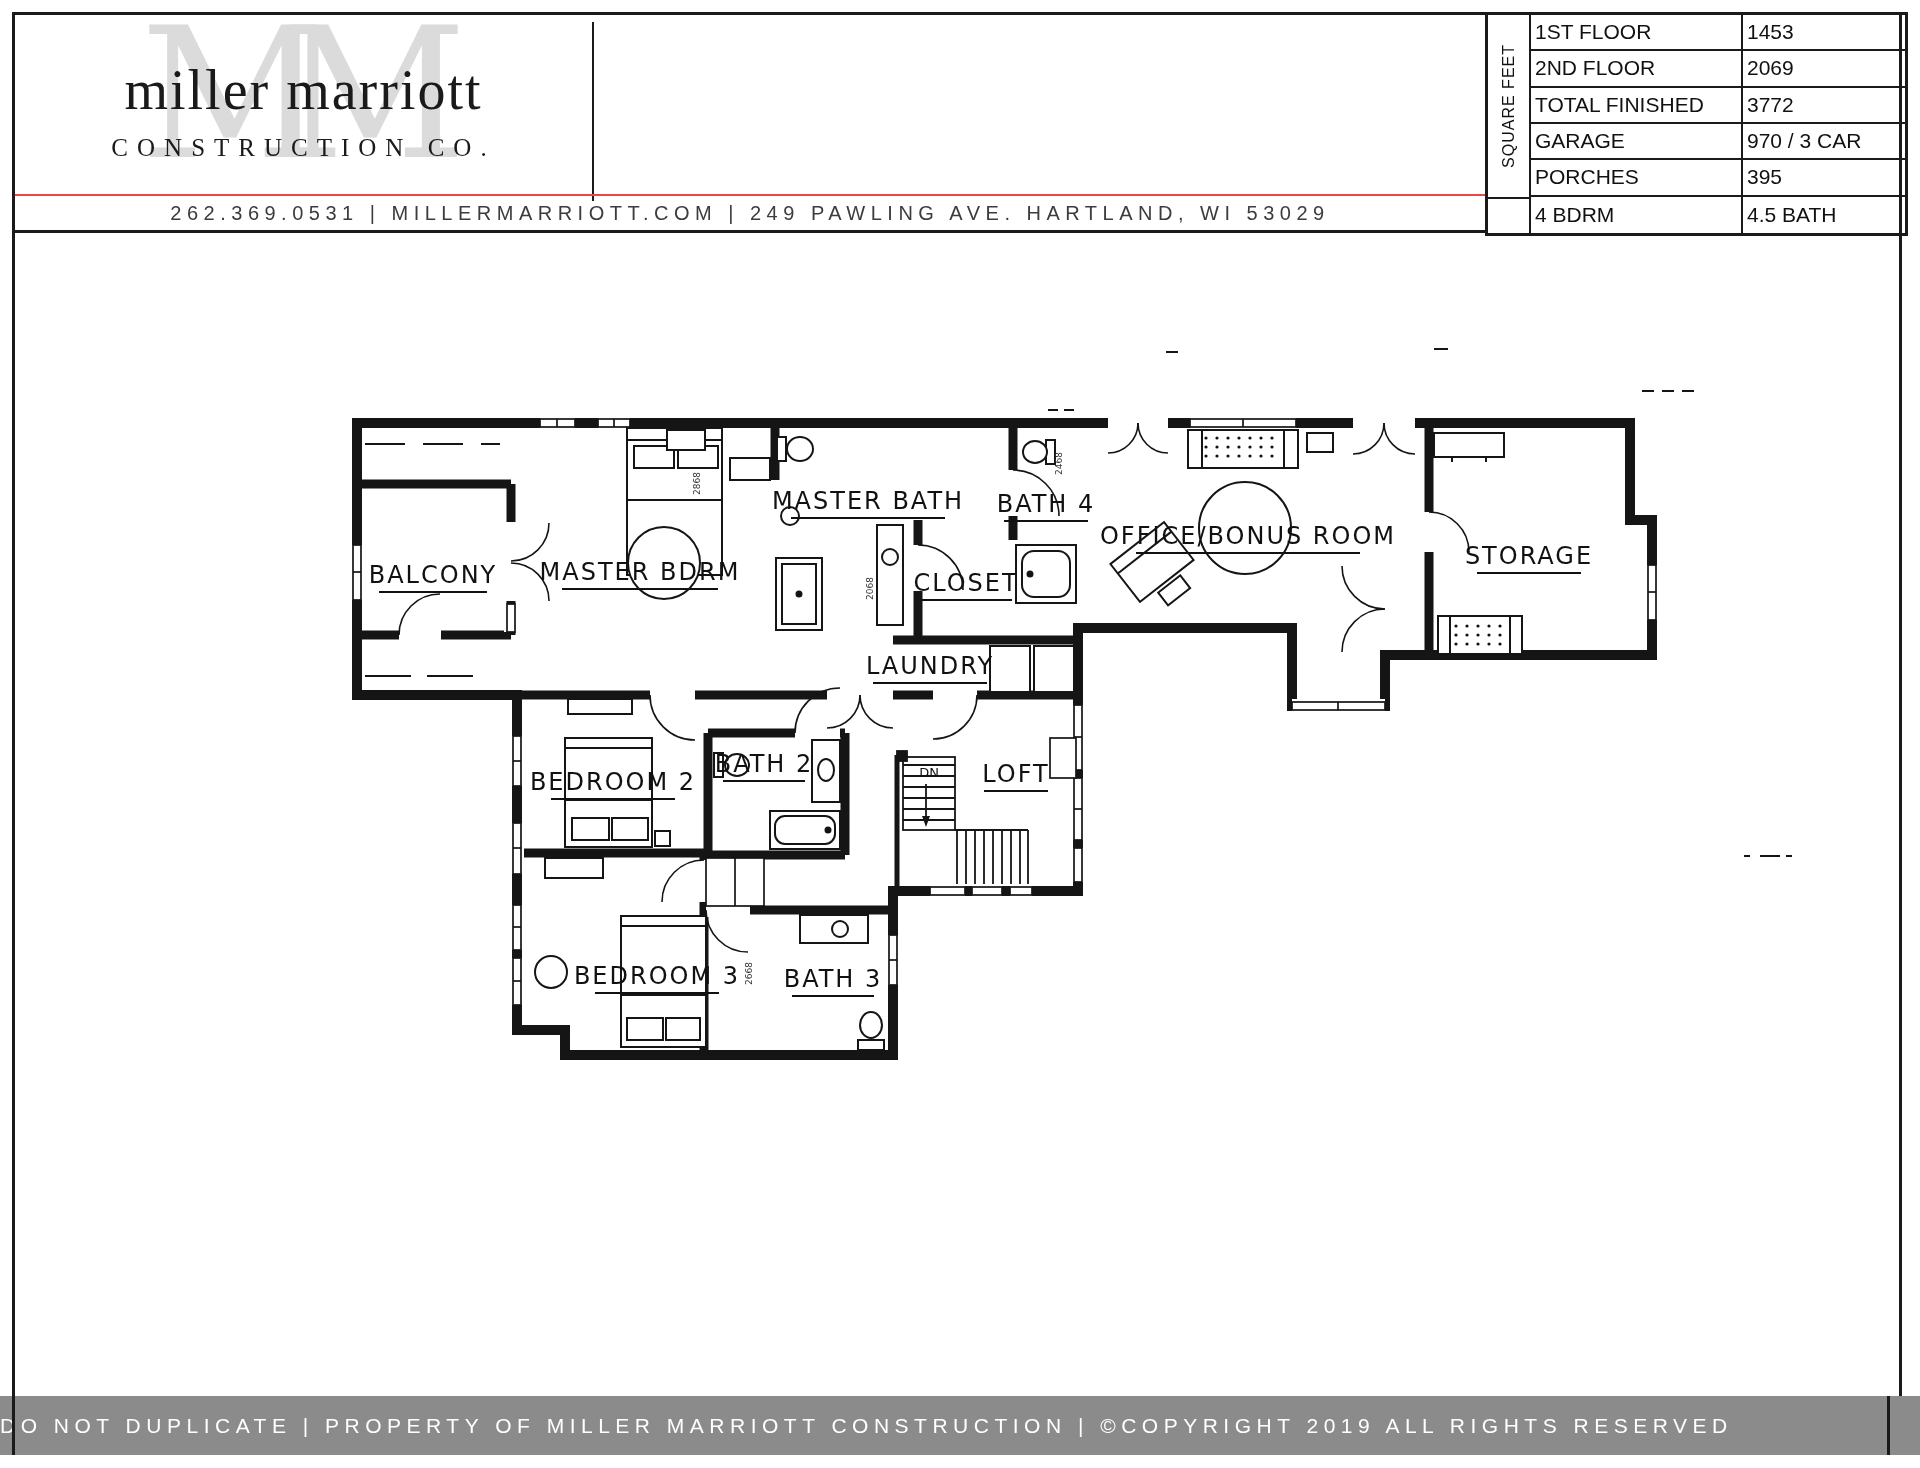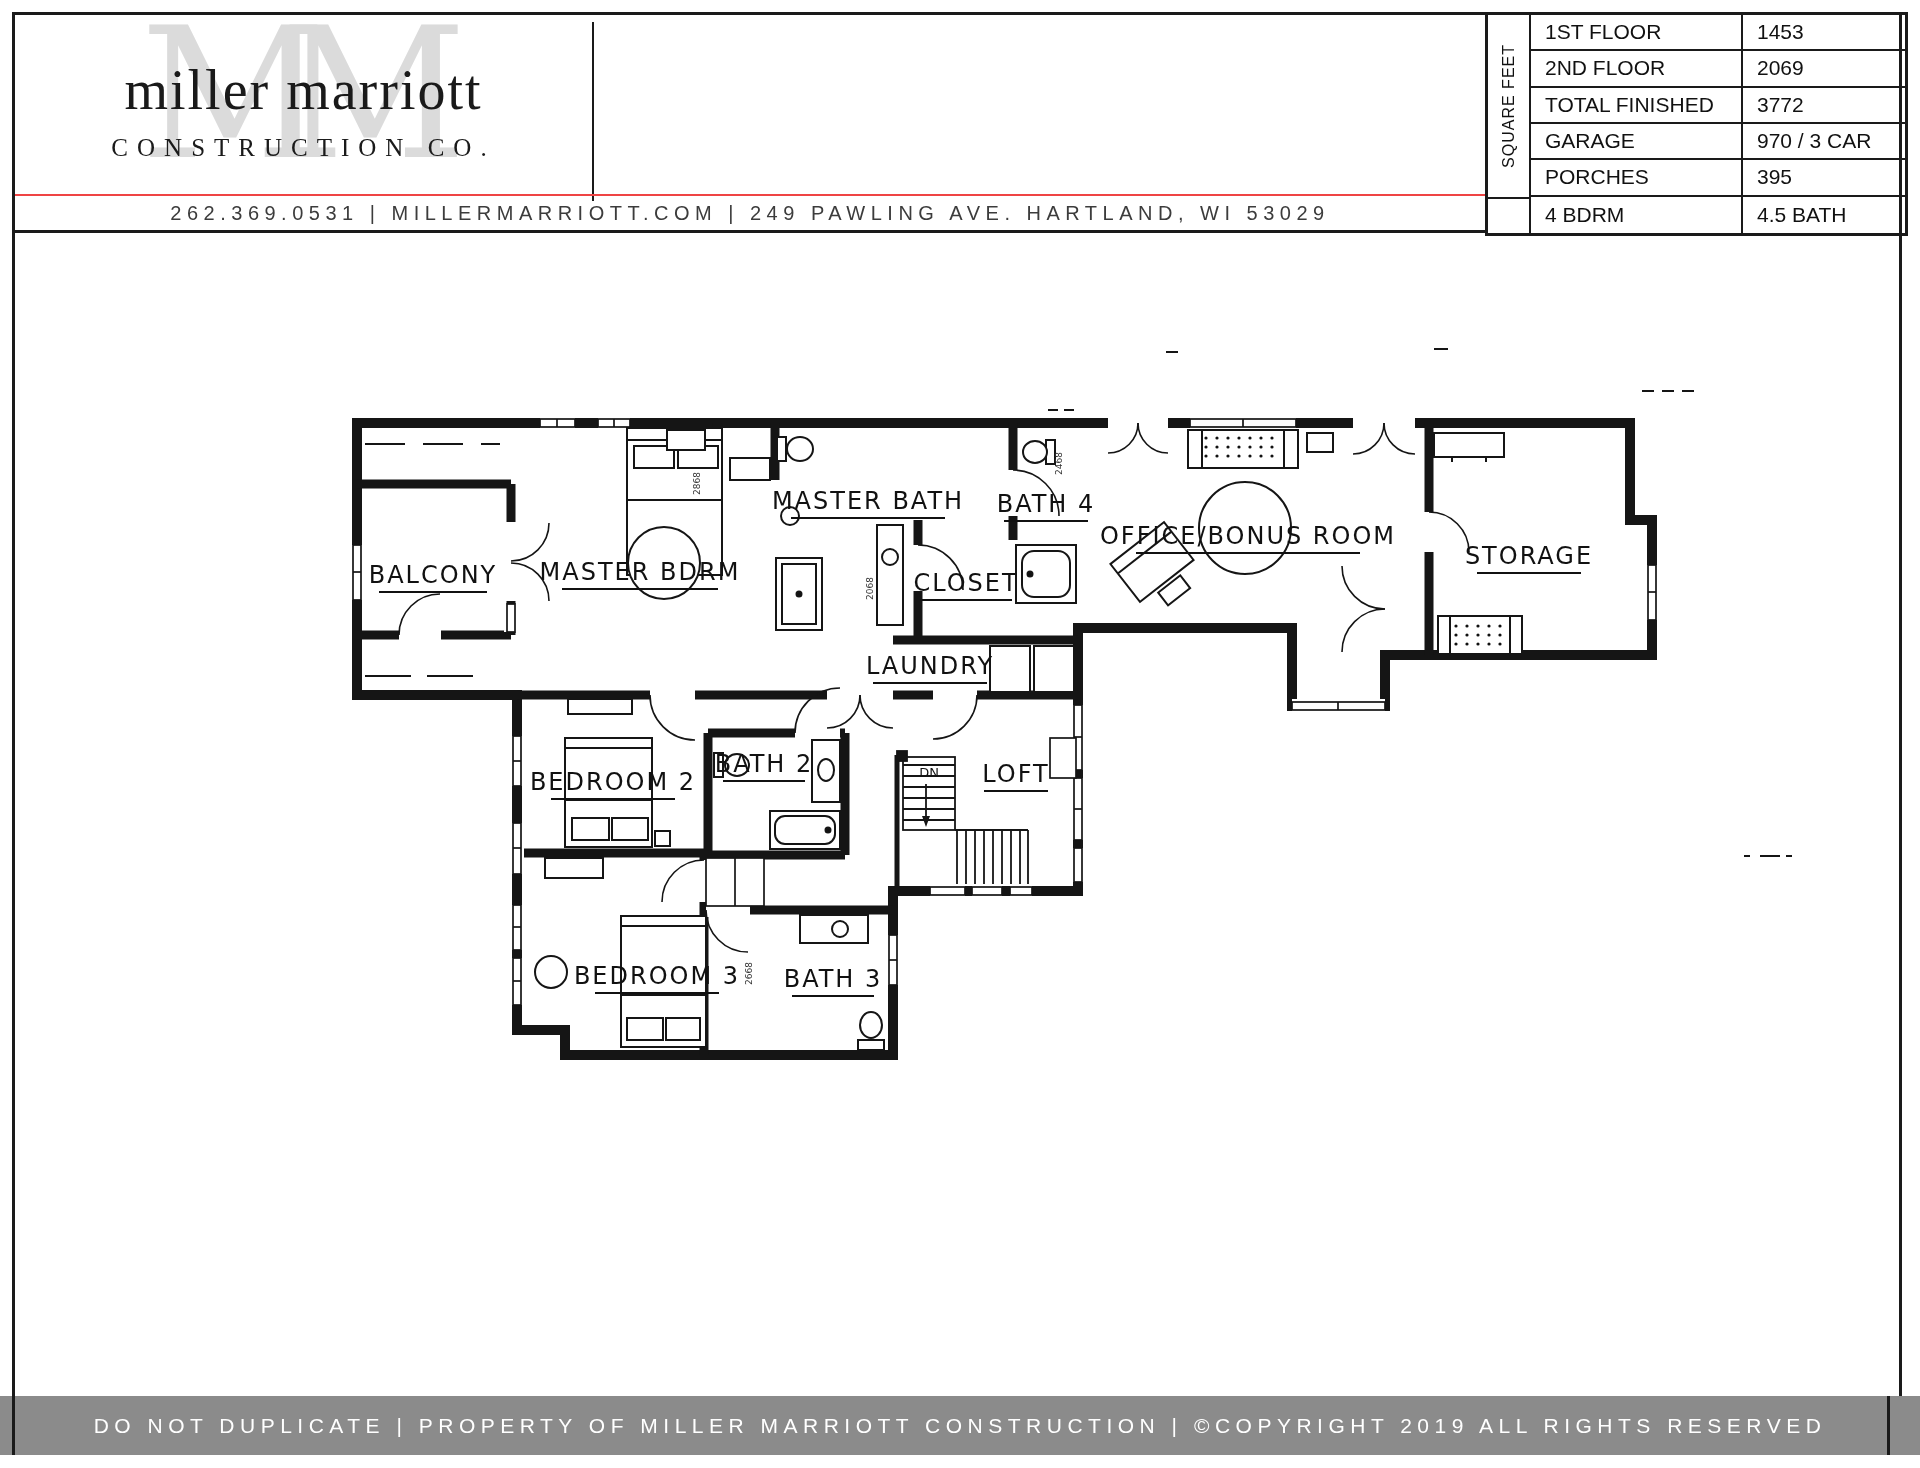--- a/index.html
+++ b/index.html
@@ -27,27 +27,27 @@
         font-size:20px;letter-spacing:5.5px;color:#3c3c3c;}
   
   .spec-table{position:absolute;left:1485px;top:12px;width:423px;height:224px;
         border:3px solid #1a1a1a;box-sizing:border-box;display:grid;
         grid-template-columns:43px 212px 1fr;grid-template-rows:repeat(6,1fr);}
   .spec-strip{grid-row:1/6;grid-column:1;border-right:2px solid #1a1a1a;
         display:flex;align-items:center;justify-content:center;}
   .spec-strip span{writing-mode:vertical-rl;transform:rotate(180deg);
         font-size:16px;letter-spacing:1px;color:#111;}
   .spec-strip-last{grid-row:6;grid-column:1;border-right:2px solid #1a1a1a;border-top:2px solid #1a1a1a;}
-  .spec-cell{display:flex;align-items:center;padding-left:14px;font-size:21px;color:#111;
+  .spec-cell{display:flex;align-items:center;padding-left:4px;font-size:21px;color:#111;
         border-bottom:2px solid #1a1a1a;box-sizing:border-box;}
   .spec-cell.lbl{border-right:2px solid #1a1a1a;}
   .spec-cell.r6{border-bottom:none;}
   
   .footer-bar{position:absolute;left:0;top:1396px;width:1920px;height:59px;
-        display:flex;align-items:center;justify-content:center;color:#fff;
+        display:flex;align-items:center;justify-content:flex-start;color:#fff;
         font-size:21px;letter-spacing:5.5px;}
   .border-stub{position:absolute;width:3px;height:59px;top:1396px;background:#1a1a1a;}
   
   .plan-svg{position:absolute;left:0;top:0;width:1920px;height:1468px;}
   .plan-svg text.room{font-family:"DejaVu Sans",sans-serif;font-size:24px;
         letter-spacing:2px;fill:#111;text-anchor:middle;}
   .plan-svg text.tiny{font-family:"DejaVu Sans",sans-serif;font-size:9px;fill:#333;}
   .plan-svg text.dn{font-family:"DejaVu Sans",sans-serif;font-size:13px;fill:#111;text-anchor:middle;}
 </style>
 </head>

